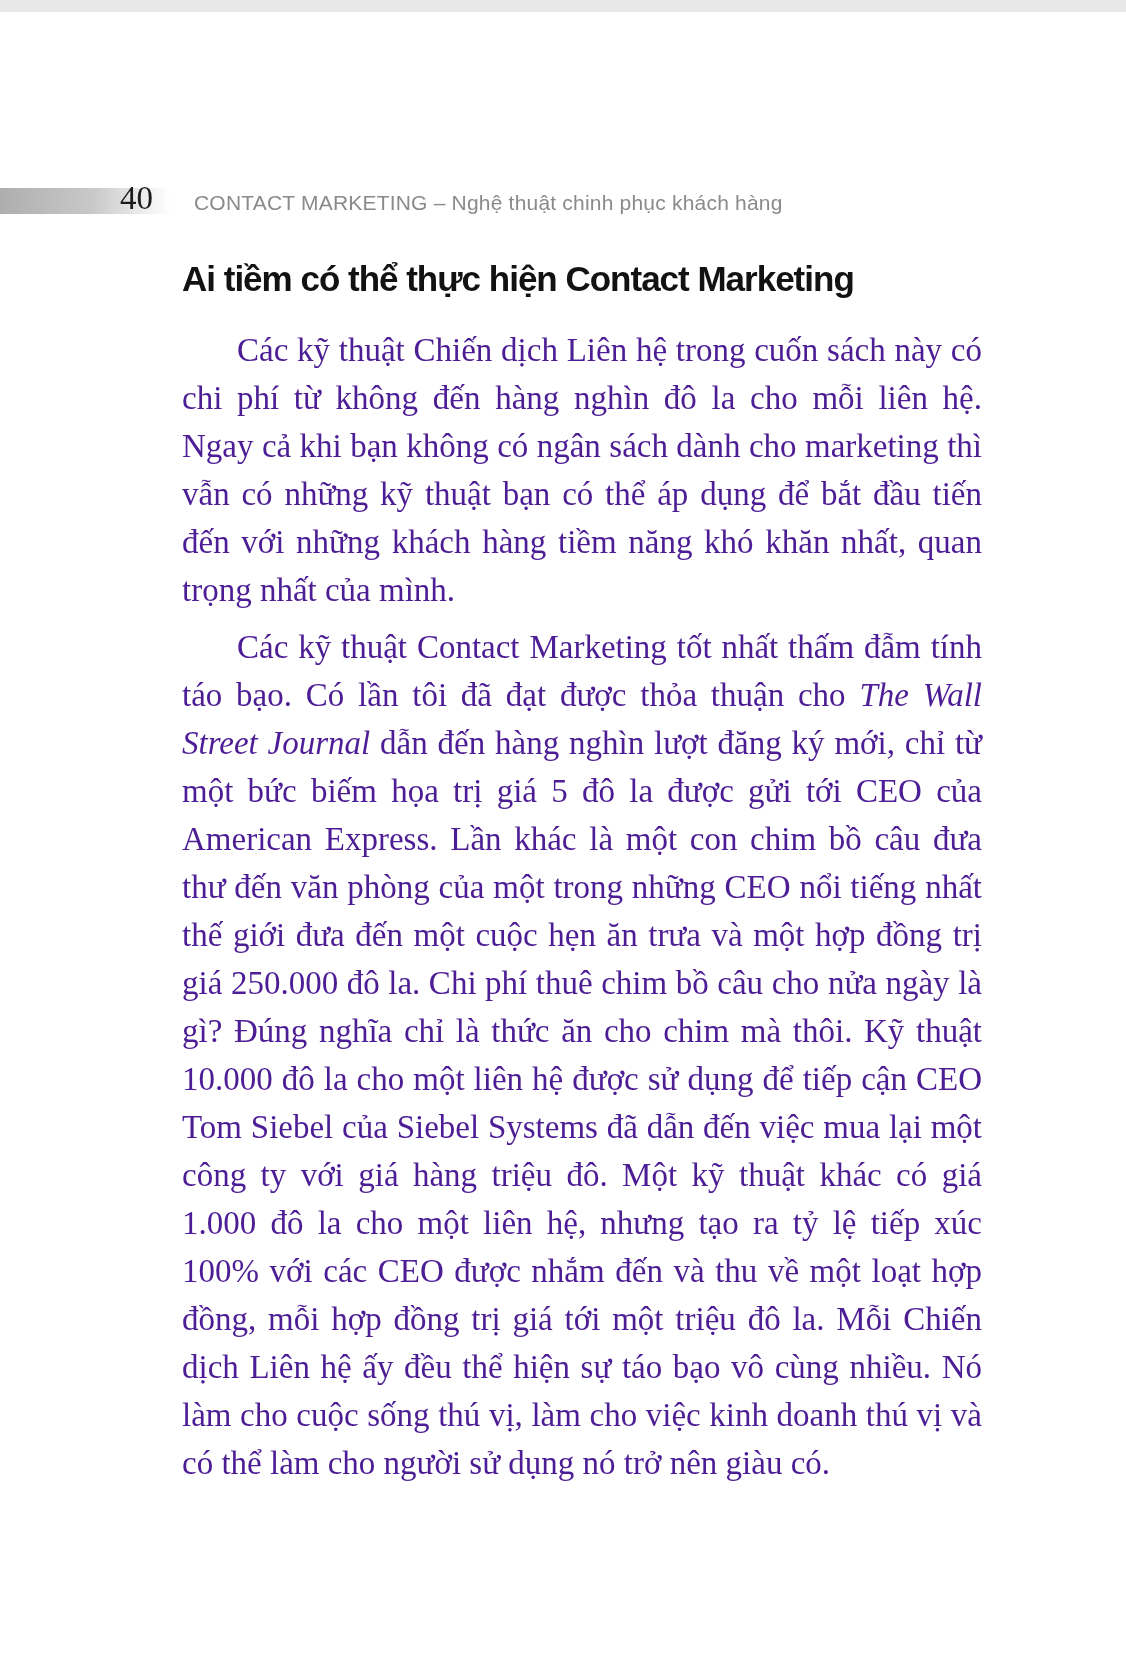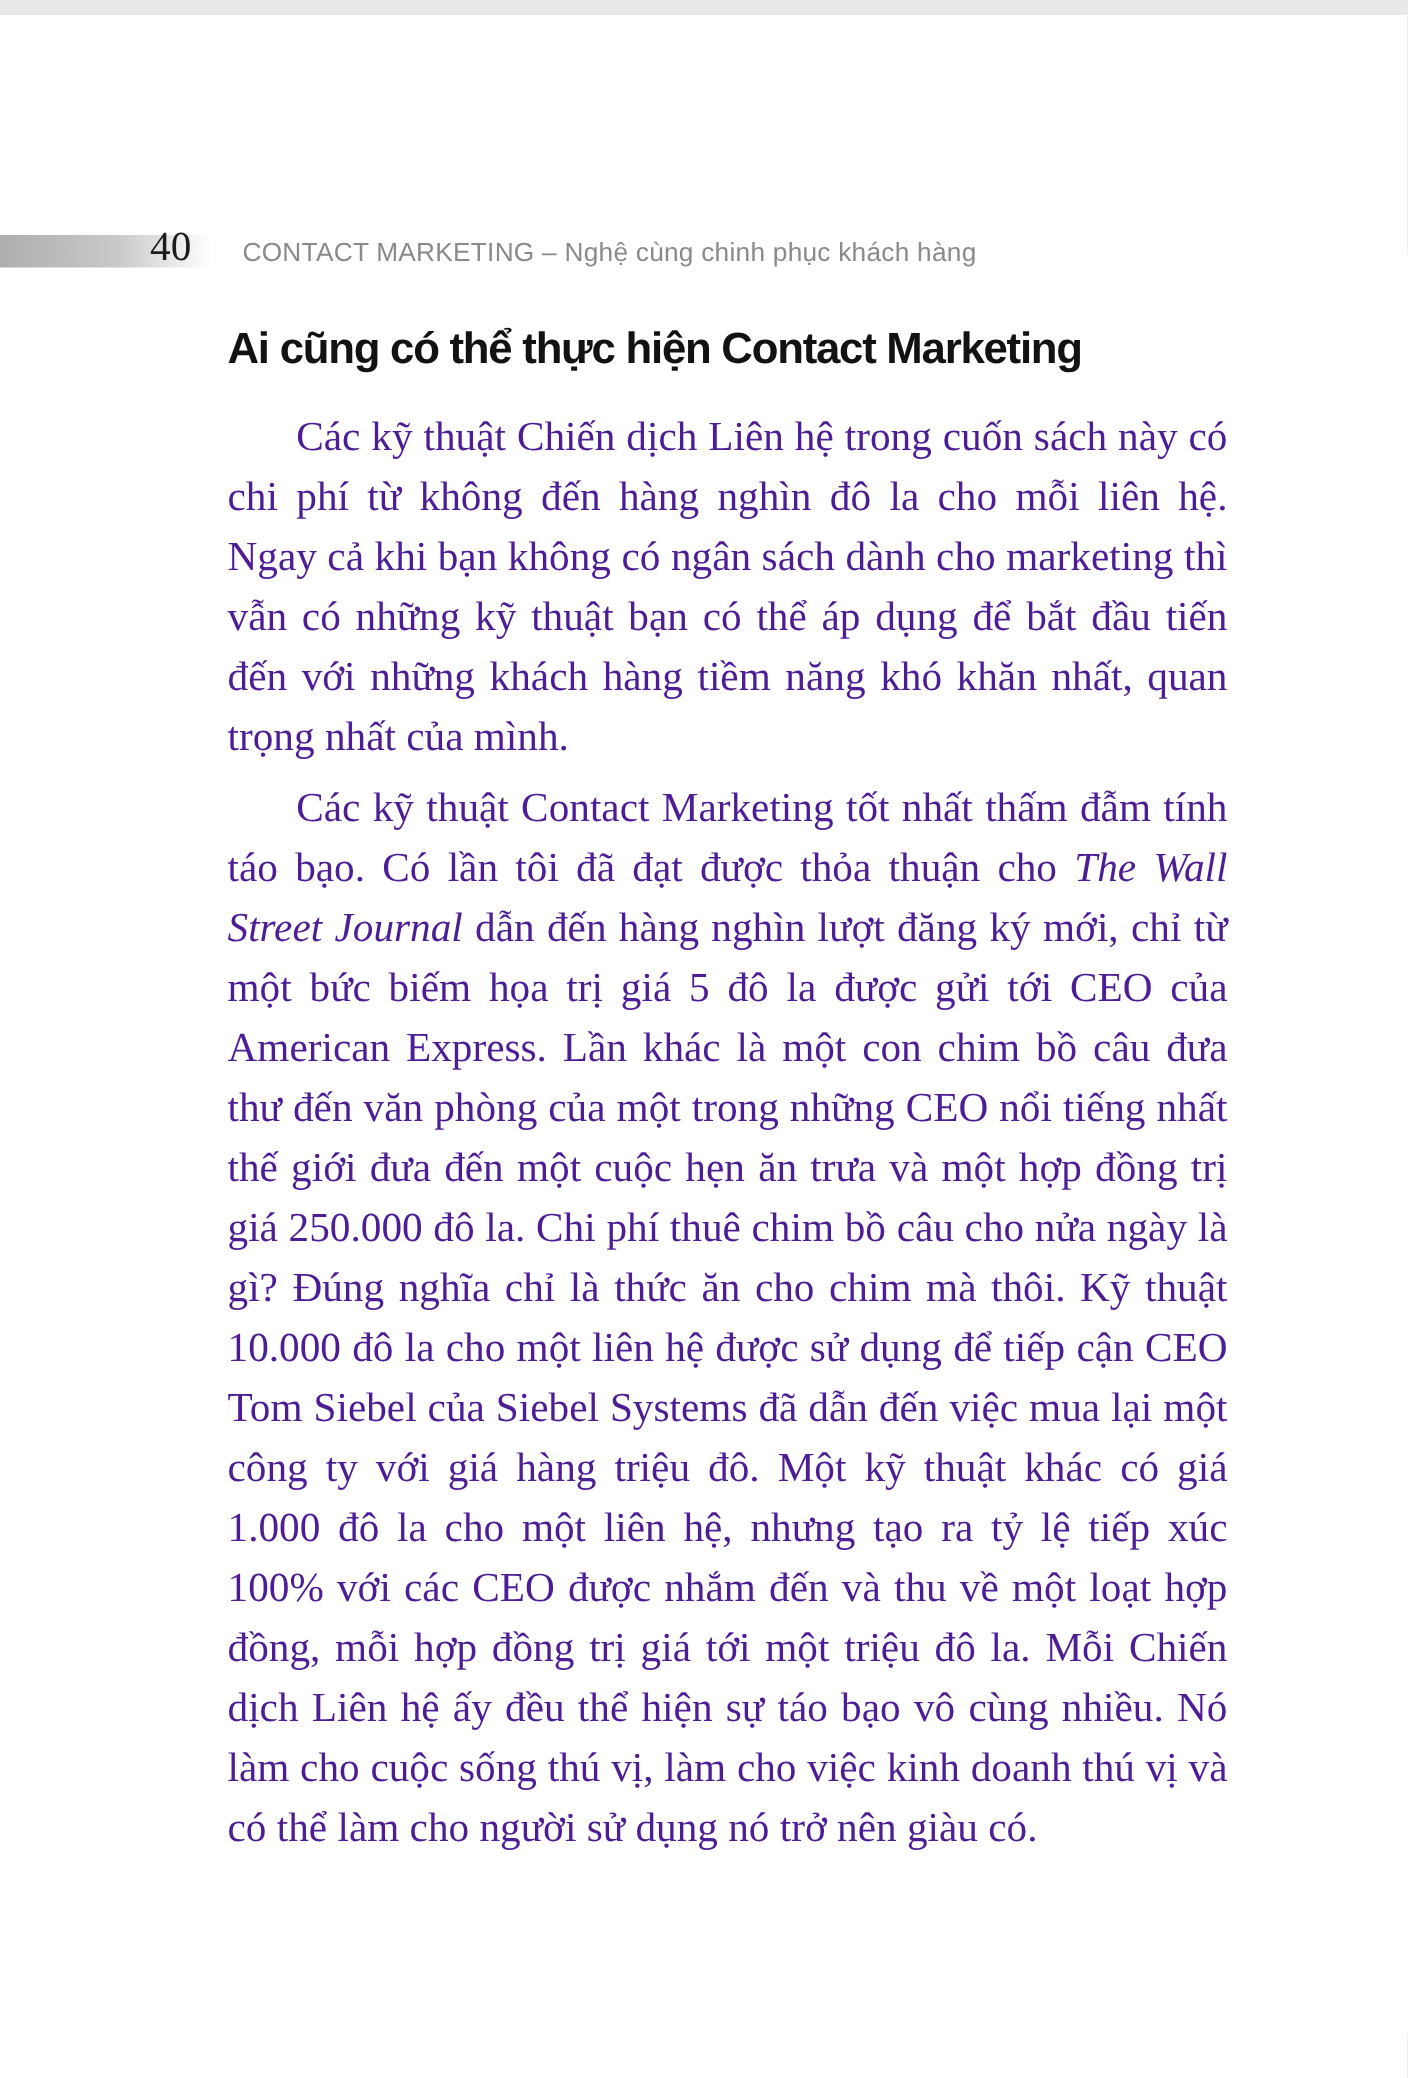--- a/index.html
+++ b/index.html
@@ -78,25 +78,25 @@
 </style>
 </head>
 <body>
 
 <div class="page">
 
   <div class="header-bar"></div>
 
   <div class="page-number">40</div>
 
-  <div class="running-title">CONTACT MARKETING – Nghệ cùng chinh phục khách hàng</div>
+  <div class="running-title">CONTACT MARKETING – Nghệ thuật chinh phục khách hàng</div>
 
   <div class="content">
 
-    <h1 class="section-heading">Ai cũng có thể thực hiện Contact Marketing</h1>
+    <h1 class="section-heading">Ai tiềm có thể thực hiện Contact Marketing</h1>
 
     <p class="body-paragraph"><span>Các kỹ thuật Chiến dịch Liên hệ trong cuốn sách này có chi phí từ không đến hàng nghìn đô la cho mỗi liên hệ. Ngay cả khi bạn không có ngân sách dành cho marketing thì vẫn có những kỹ thuật bạn có thể áp dụng để bắt đầu tiến đến với những khách hàng tiềm năng khó khăn nhất, quan trọng nhất của mình.</span></p>
 
     <p class="body-paragraph"><span>Các kỹ thuật Contact Marketing tốt nhất thấm đẫm tính táo bạo. Có lần tôi đã đạt được thỏa thuận cho </span><em>The Wall Street Journal</em><span> dẫn đến hàng nghìn lượt đăng ký mới, chỉ từ một bức biếm họa trị giá 5 đô la được gửi tới CEO của American Express. Lần khác là một con chim bồ câu đưa thư đến văn phòng của một trong những CEO nổi tiếng nhất thế giới đưa đến một cuộc hẹn ăn trưa và một hợp đồng trị giá 250.000 đô la. Chi phí thuê chim bồ câu cho nửa ngày là gì? Đúng nghĩa chỉ là thức ăn cho chim mà thôi. Kỹ thuật 10.000 đô la cho một liên hệ được sử dụng để tiếp cận CEO Tom Siebel của Siebel Systems đã dẫn đến việc mua lại một công ty với giá hàng triệu đô. Một kỹ thuật khác có giá 1.000 đô la cho một liên hệ, nhưng tạo ra tỷ lệ tiếp xúc 100% với các CEO được nhắm đến và thu về một loạt hợp đồng, mỗi hợp đồng trị giá tới một triệu đô la. Mỗi Chiến dịch Liên hệ ấy đều thể hiện sự táo bạo vô cùng nhiều. Nó làm cho cuộc sống thú vị, làm cho việc kinh doanh thú vị và có thể làm cho người sử dụng nó trở nên giàu có.</span></p>
 
   </div>
 
 </div>
 
 </body></html>

